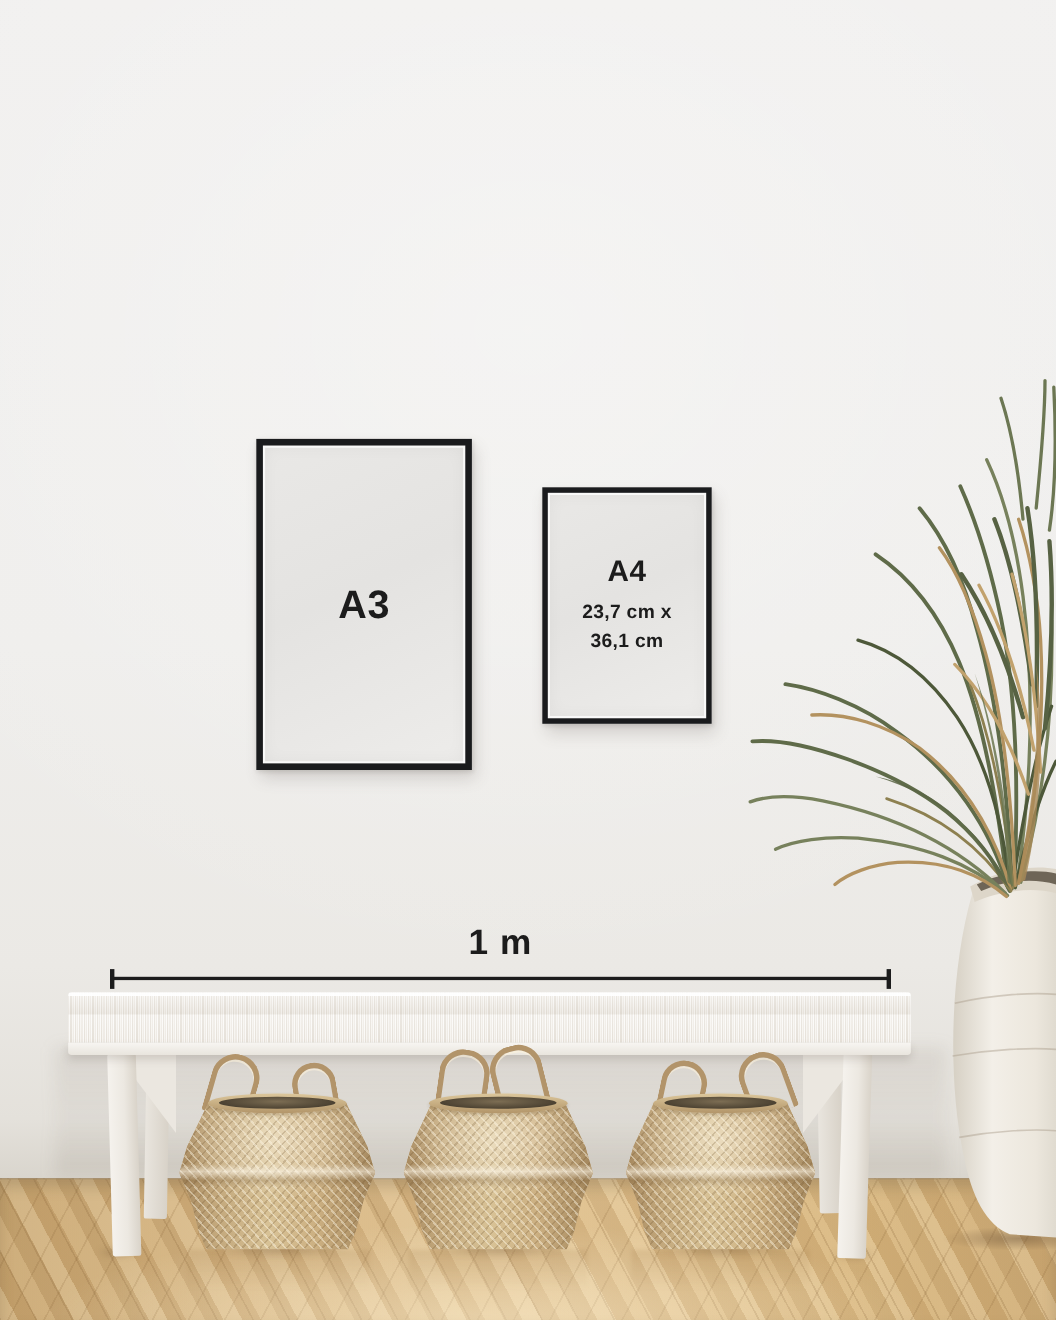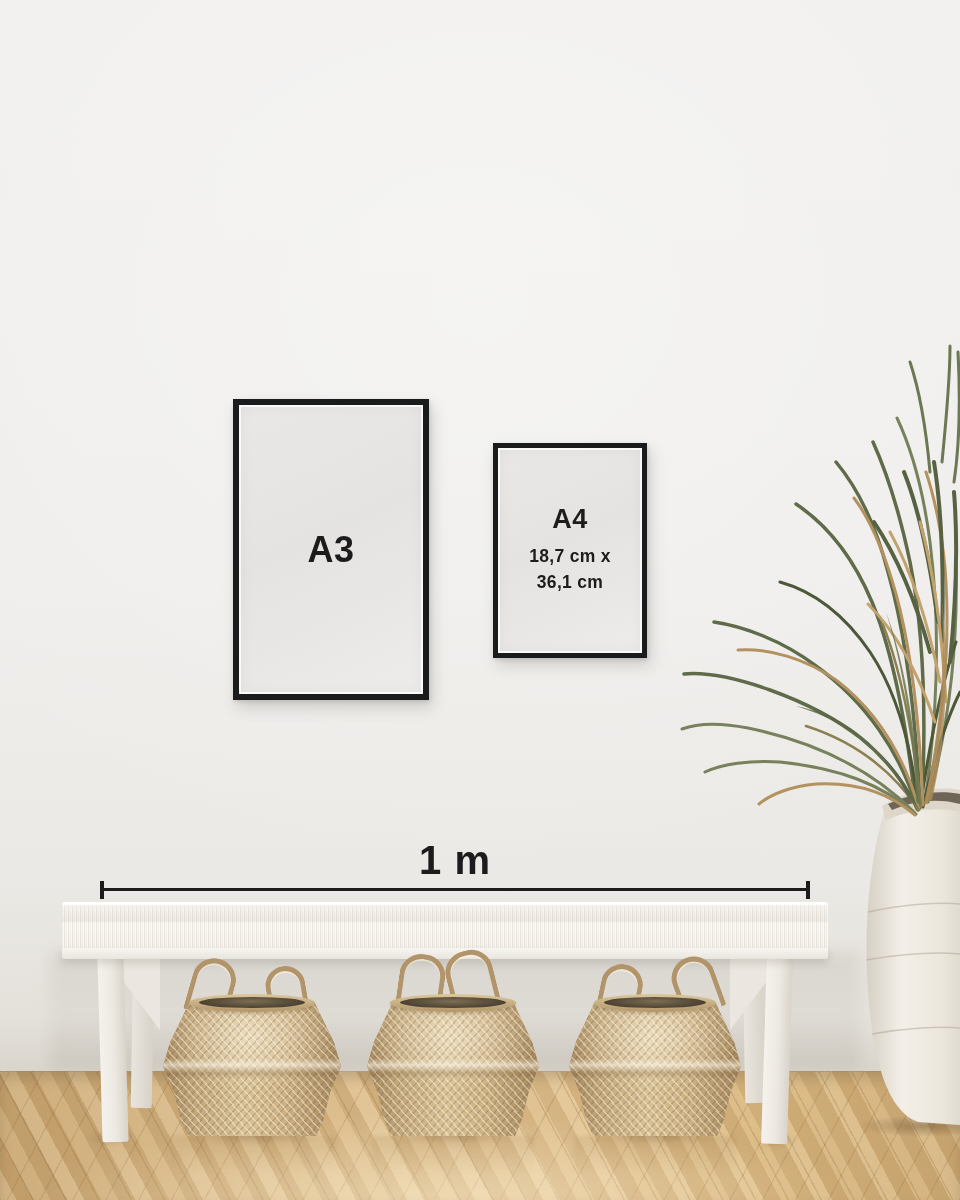--- a/index.html
+++ b/index.html
@@ -50,21 +50,21 @@
   .frame-a3{left:233px;top:399px;width:196px;height:301px;}
   .frame-a4{left:493px;top:443px;width:154px;height:215px;border-width:5px;}
   .frame-a3 .frame-label{font-size:36px;font-weight:800;letter-spacing:0.5px;line-height:1;}
   .frame-a3 .frame-dims{margin-top:12px;font-size:22px;font-weight:600;letter-spacing:0.4px;}
   .frame-a4 .frame-label{font-size:27px;font-weight:800;letter-spacing:0.4px;line-height:1;}
   .frame-a4 .frame-dims{margin-top:10px;font-size:17.5px;font-weight:600;letter-spacing:0.3px;line-height:1.5;}
 
   
   .scalebar{position:absolute;z-index:4;color:var(--text,#1c1c1c);}
   .scalebar-label{position:absolute;left:102px;top:838px;width:706px;text-align:center;
-    font-size:40px;font-weight:600;letter-spacing:1px;}
+    font-size:32px;font-weight:600;letter-spacing:1px;}
   .scalebar-line{position:absolute;left:102px;top:888px;width:706px;height:3px;background:var(--text,#1c1c1c);}
   .tick{position:absolute;top:881px;width:4px;height:18px;background:var(--text,#1c1c1c);}
   .tick-l{left:100px;} .tick-r{left:806px;}
 
   
   .bench{position:absolute;left:62px;top:902px;width:766px;height:240px;z-index:6;}
   .bench-top{
     position:absolute;left:0;top:0;width:766px;height:46px;border-radius:3px 3px 0 0;
     background:
       linear-gradient(180deg, rgba(255,255,255,0.95) 0 3px, rgba(255,255,255,0) 3px),
@@ -119,21 +119,21 @@
 <div class="wall"></div>
 <div class="wall-bench-shadow"></div>
 <div class="floor"></div>
 
 <div class="frame frame-a3">
   <div class="frame-label">A3</div>
 </div>
 <div class="frame frame-a4">
   <div class="frame-label">A4</div>
   <div class="frame-dims">
-    <div>18,7 cm x</div>
+    <div>23,7 cm x</div>
     <div>36,1 cm</div>
   </div>
 </div>
 
 <div class="scalebar">
   <div class="scalebar-label">1 m</div>
   <div class="scalebar-line"></div>
   <div class="tick tick-l"></div>
   <div class="tick tick-r"></div>
 </div>

